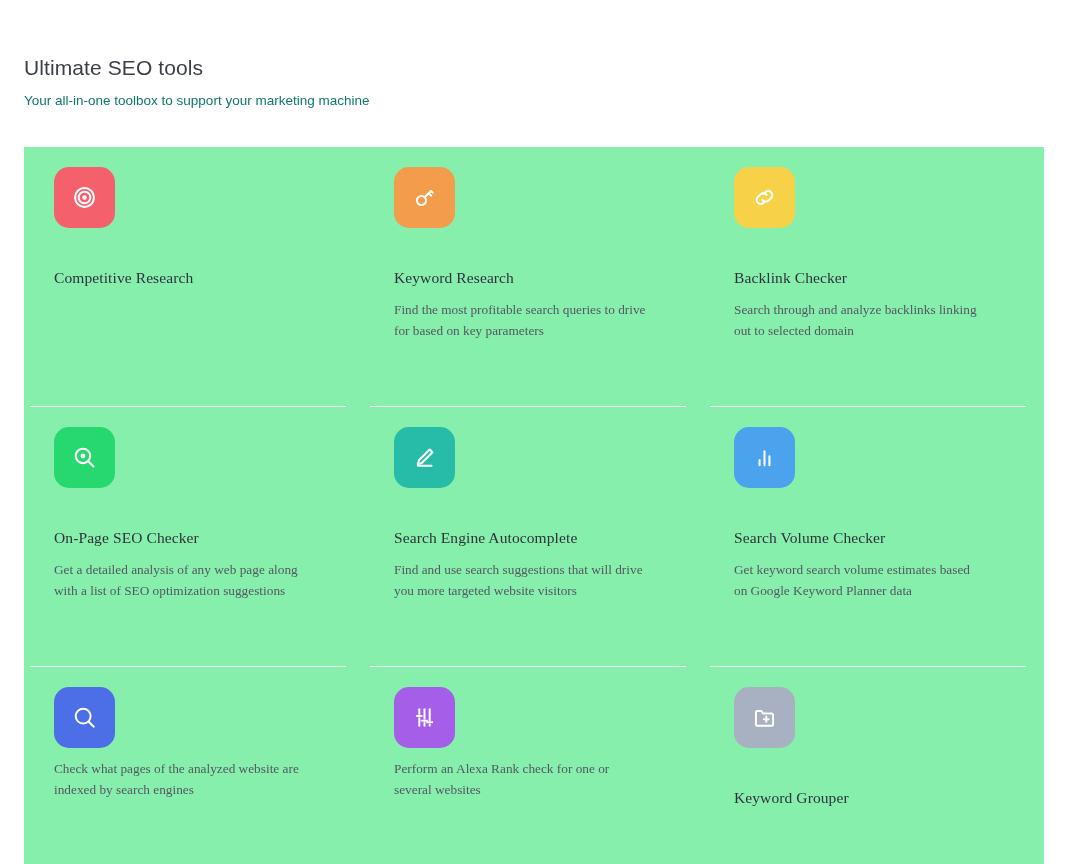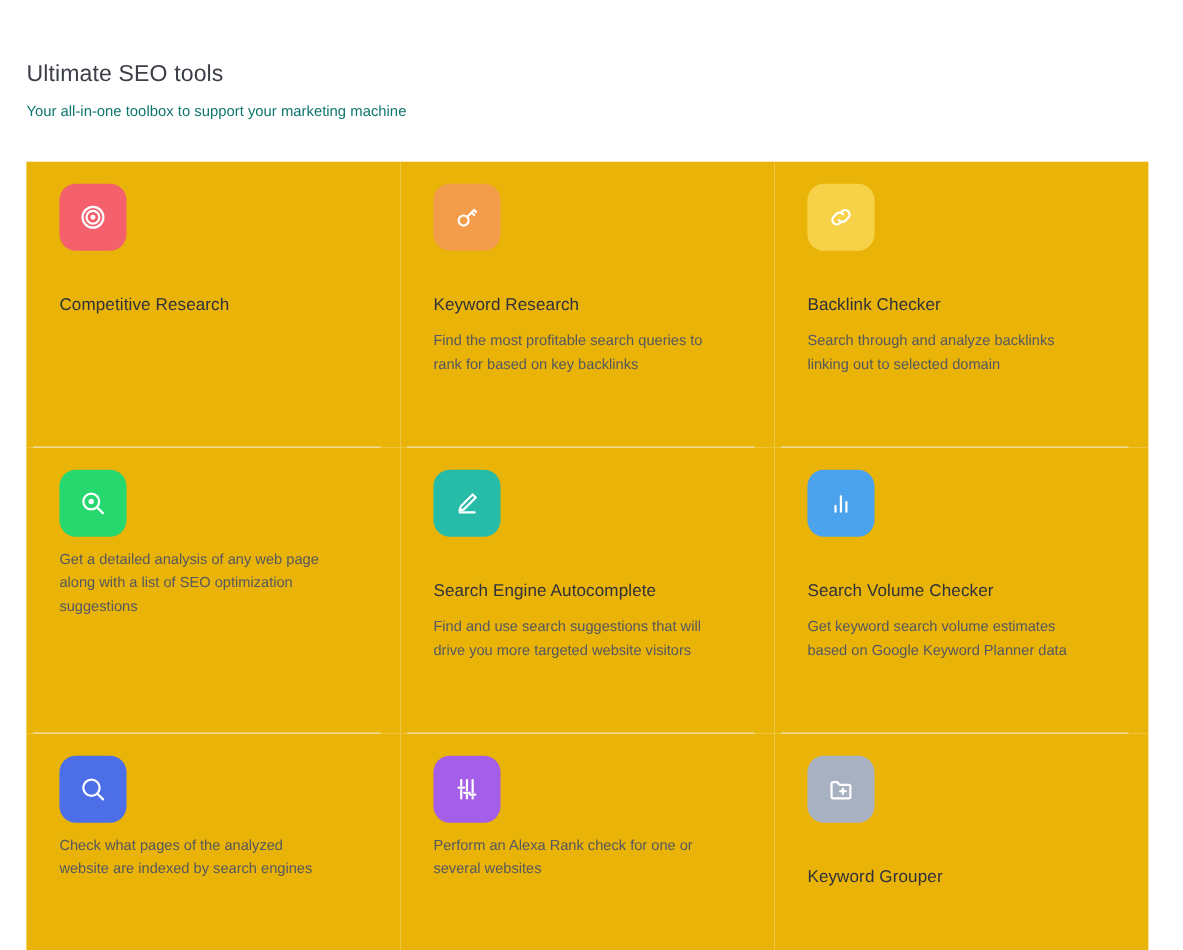--- a/index.html
+++ b/index.html
@@ -40,22 +40,23 @@
     margin-top: 36px;
     display: grid;
     grid-template-columns: repeat(3, 340px);
     grid-auto-rows: 260px;
     padding-left: 24px;
   }
 
   .tool-card {
     position: relative;
     padding: 20px 30px 0 30px;
-    background: #eab308;
+    background: #86efac;
     cursor: pointer;
+    font-family: Liberation Serif, serif;
   }
   
   .tool-card::after {
     content: "";
     position: absolute;
     left: 6px;
     right: 18px;
     bottom: 0;
     height: 1px;
     background: #f3f4f6;
@@ -114,40 +115,41 @@
           <svg xmlns="http://www.w3.org/2000/svg" width="27" height="27" viewBox="0 0 24 24" fill="none" stroke="#ffffff" stroke-width="1.8" stroke-linecap="round" stroke-linejoin="round">
             <g transform="rotate(-45 12 12)">
               <circle cx="8.2" cy="12" r="4"></circle>
               <path d="M12.2 12h8"></path>
               <path d="M17.4 12v2.8"></path>
               <path d="M20.2 12v2.2"></path>
             </g>
           </svg>
         </div>
         <div class="tool-title">Keyword Research</div>
-        <div class="tool-desc">Find the most profitable search queries to rank for based on key backlinks</div>
+        <div class="tool-desc">Find the most profitable search queries to drive for based on key parameters</div>
       </div>
       <div class="tool-card">
         <div class="tool-icon" style="background: rgb(247, 210, 72);">
           <svg xmlns="http://www.w3.org/2000/svg" width="27" height="27" viewBox="0 0 24 24" fill="none" stroke="#ffffff" stroke-width="1.8" stroke-linecap="round" stroke-linejoin="round">
             <path d="M10.2 14.3a3.6 3.6 0 0 0 5.4.4l2.3-2.3a3.6 3.6 0 0 0-5.1-5.1l-1.3 1.3"></path>
             <path d="M13.8 9.7a3.6 3.6 0 0 0-5.4-.4l-2.3 2.3a3.6 3.6 0 0 0 5.1 5.1l1.3-1.3"></path>
           </svg>
         </div>
         <div class="tool-title">Backlink Checker</div>
         <div class="tool-desc">Search through and analyze backlinks linking out to selected domain</div>
       </div>
       <div class="tool-card">
         <div class="tool-icon" style="background: rgb(39, 216, 111);">
           <svg xmlns="http://www.w3.org/2000/svg" width="27" height="27" viewBox="0 0 24 24" fill="none" stroke="#ffffff" stroke-width="1.8" stroke-linecap="round" stroke-linejoin="round">
             <circle cx="10.6" cy="10.6" r="6.4"></circle>
             <circle cx="10.6" cy="10.6" r="2.2" fill="#ffffff" stroke="none"></circle>
             <path d="M15.3 15.3L20 20"></path>
           </svg>
         </div>
+        <div class="tool-title">On-Page SEO Checker</div>
         <div class="tool-desc">Get a detailed analysis of any web page along with a list of SEO optimization suggestions</div>
       </div>
       <div class="tool-card">
         <div class="tool-icon" style="background: rgb(39, 188, 168);">
           <svg xmlns="http://www.w3.org/2000/svg" width="27" height="27" viewBox="0 0 24 24" fill="none" stroke="#ffffff" stroke-width="1.8" stroke-linecap="round" stroke-linejoin="round">
             <path d="M16.6 4.9l2.5 2.5L9.6 16.9 6 18l1.1-3.6 9.5-9.5z"></path>
             <path d="M6.2 19.4h12"></path>
           </svg>
         </div>
         <div class="tool-title">Search Engine Autocomplete</div>

